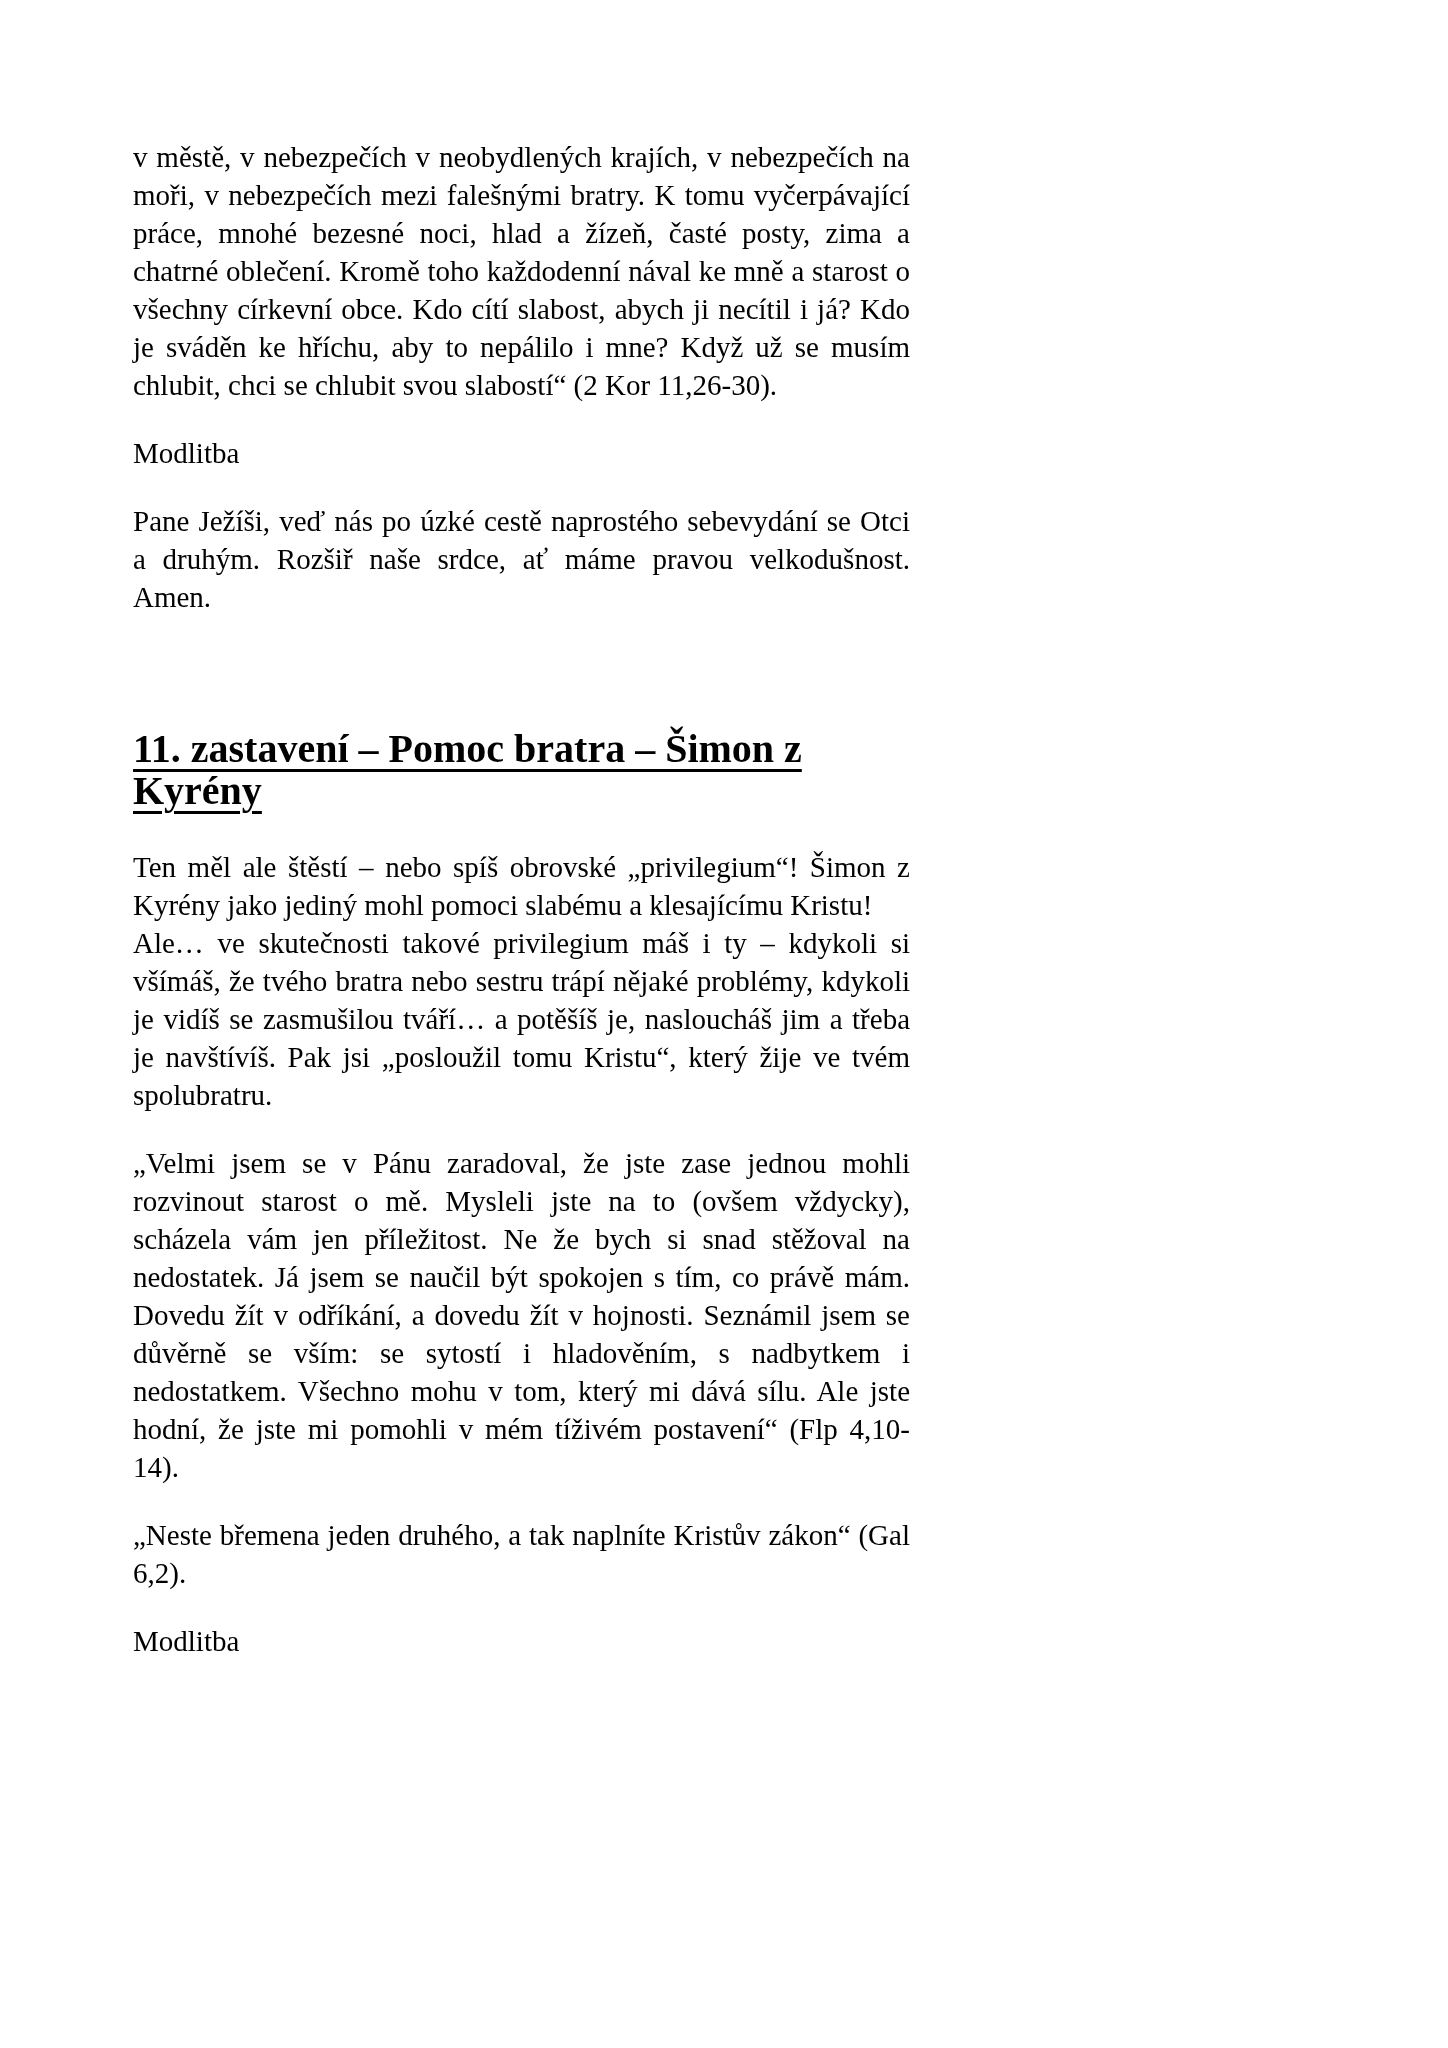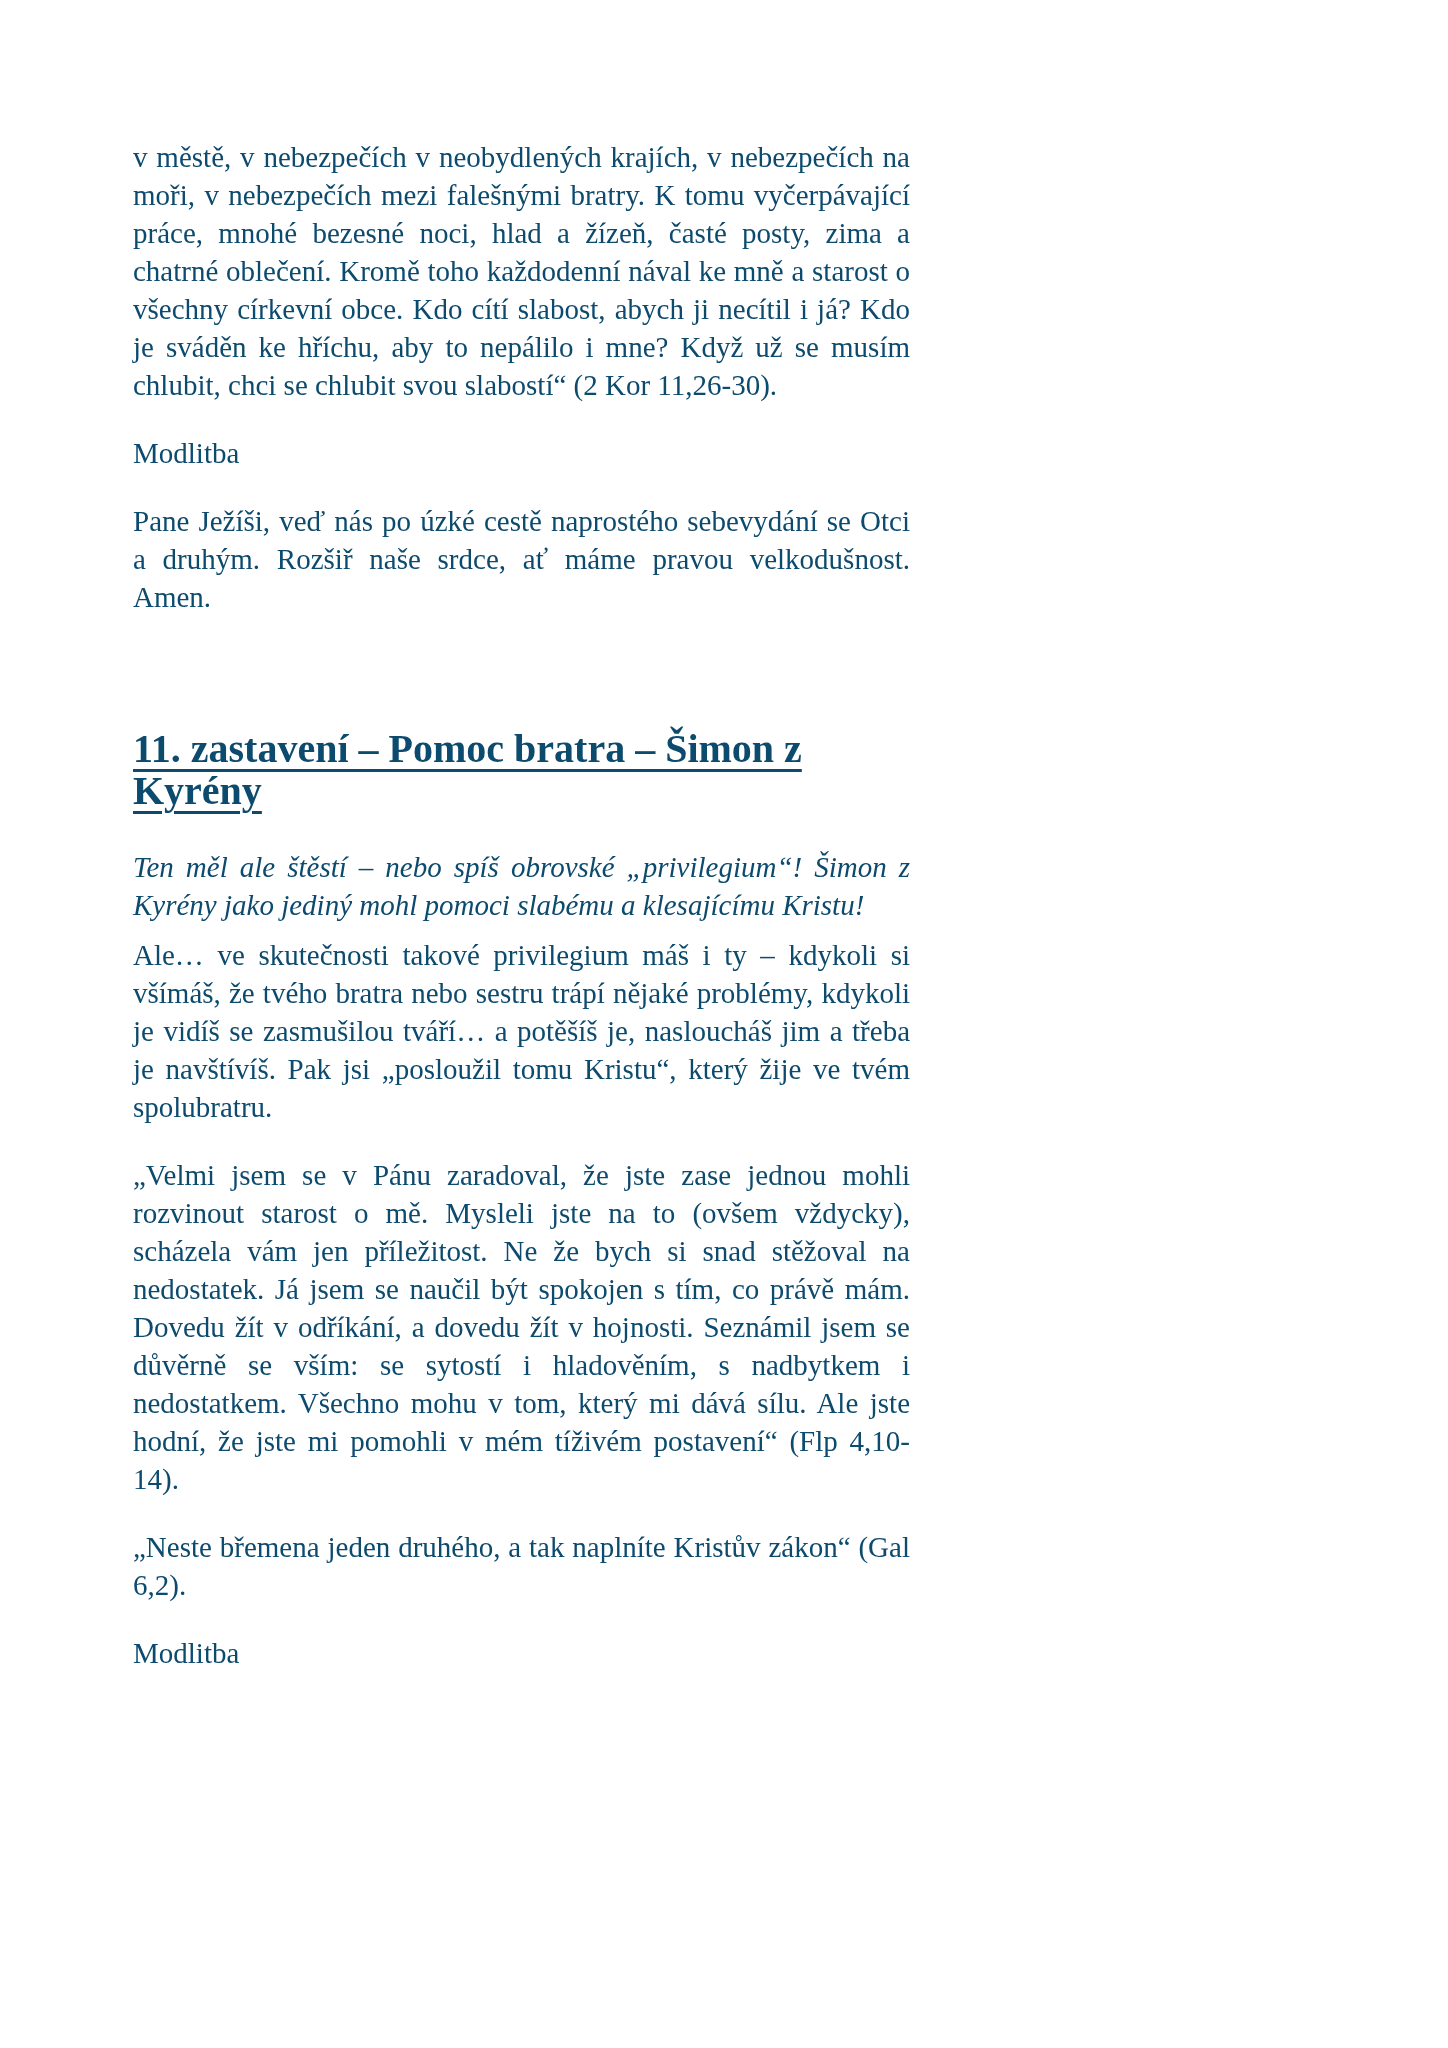--- a/index.html
+++ b/index.html
@@ -10,34 +10,33 @@
   body {
     width: 1448px;
     height: 2048px;
     overflow: hidden;
   }
   .page {
     box-sizing: border-box;
     width: 1380px;
     height: 2048px;
     background: #ffffff;
-    color: #0c4a6e;
+    color: #000000;
     padding: 138px 470px 0 133px;
     font-family: "Liberation Serif", "DejaVu Serif", serif;
     font-size: 29px;
     line-height: 38px;
   }
   .body-text {
     margin: 0 0 30px 0;
     text-align: justify;
     text-align-last: left;
   }
   .body-text.no-bottom-gap {
-    margin-bottom: 12px;
-    font-style: italic;
+    margin-bottom: 0;
   }
   .body-text.no-top-gap {
     margin-top: 0;
   }
   .sub-heading {
     font-size: 29px;
     font-weight: normal;
     margin: 0 0 30px 0;
     line-height: 38px;
   }

